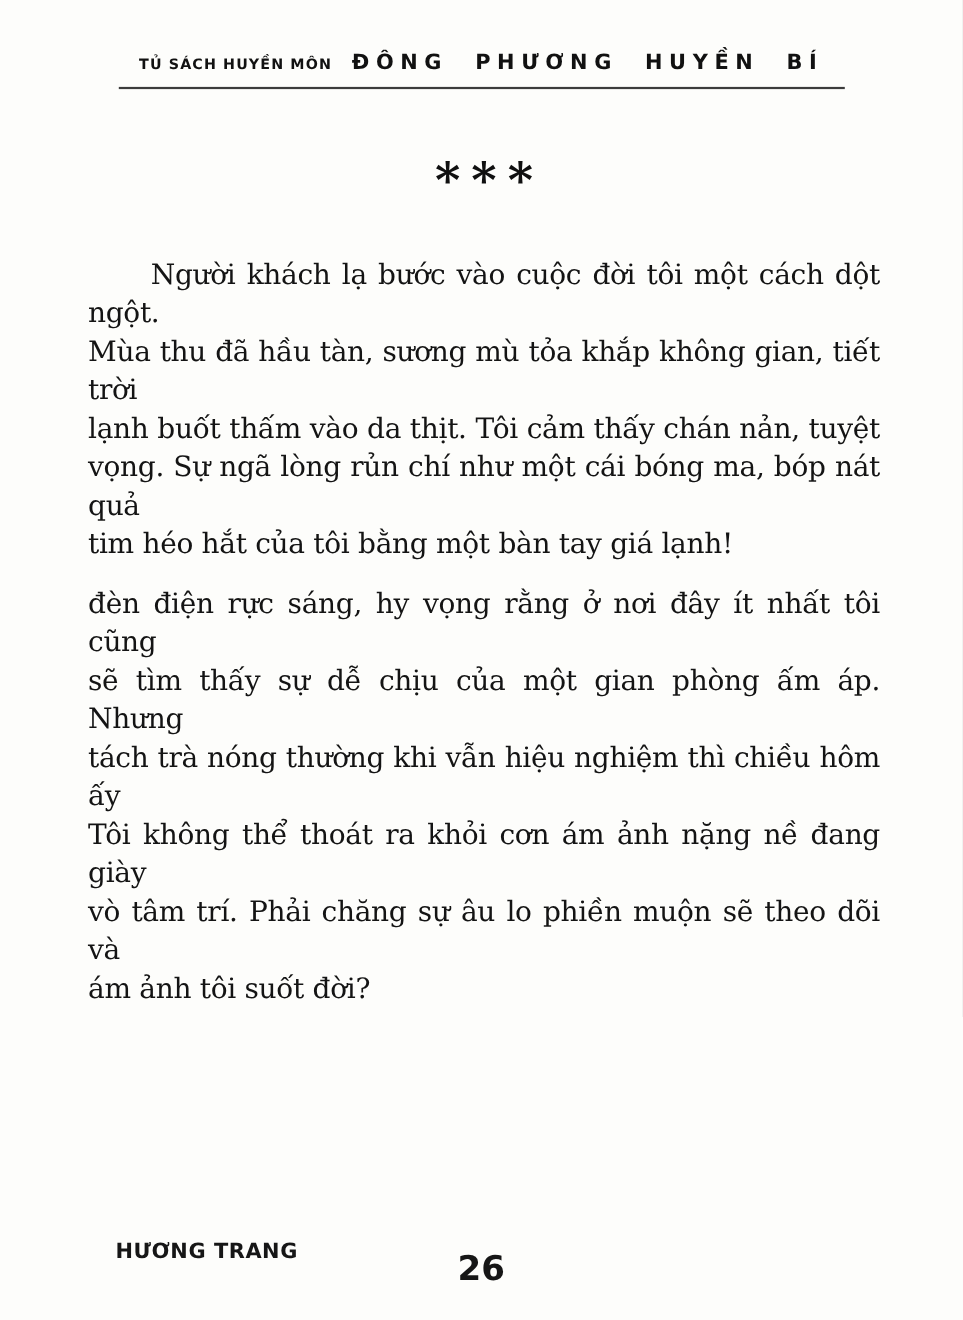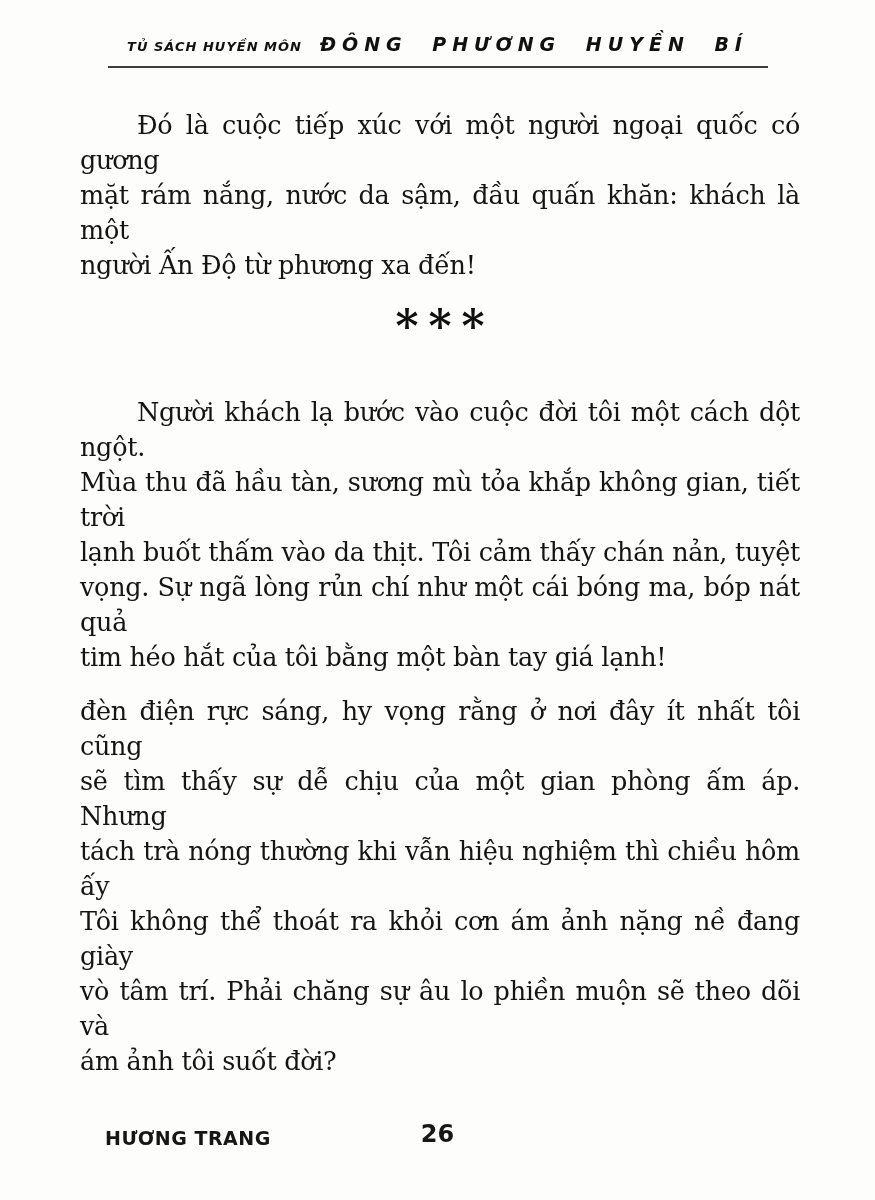--- a/index.html
+++ b/index.html
@@ -7,27 +7,26 @@
     position: relative;
     width: 875px; height: 1200px;
     margin: 0 auto;
     background: #fdfdfb;
     color: #141414;
     font-family: "DejaVu Serif", serif;
     overflow: hidden;
   }
   
   .hdr {
-    padding-top: 33px;
+    padding-top: 46px;
     text-align: center;
     font-family: "DejaVu Sans", sans-serif;
     font-weight: bold;
     white-space: nowrap;
     color: #111;
-    font-style: italic;
   }
   .series { font-size: 13px; letter-spacing: 1px; margin-right: 18px; }
   .title  { font-size: 19px; letter-spacing: 6px; word-spacing: 12px; }
   .rule   { width: 660px; height: 2px; background: #3c3c3c; margin: 11px auto 0; }
   
   .body { padding: 40px 75px 0 80px; }
   .para { margin: 0 0 19px 0; }
   .ln {
     font-size: 25.5px;
     line-height: 35px;
@@ -49,39 +48,34 @@
   }
   
   .ftr {
     position: absolute;
     top: 1120px; left: 0; right: 0; height: 42px;
     font-family: "DejaVu Sans", sans-serif;
     font-weight: bold;
     color: #161616;
   }
   .pub  { position: absolute; left: 105px; top: 7px;  font-size: 19px; letter-spacing: 0.5px; text-align: right; }
-  .pnum { position: absolute; left: 50%; transform: translateX(-50%); top: 0; font-size: 24px; }
+  .pnum { position: absolute; left: 50%; transform: translateX(-50%); top: 16px; font-size: 31px; }
 </style>
 </head>
 <body>
 
 <div class="page">
 
   <div class="hdr">
     <span class="series">TỦ SÁCH HUYỀN MÔN</span><span class="title">ĐÔNG PHƯƠNG HUYỀN BÍ</span>
   </div>
   <div class="rule"></div>
 
   <div class="body">
 
-    <div class="para">
-      <div class="ln first">Đó là cuộc tiếp xúc với một người ngoại quốc có gương</div>
-      <div class="ln">mặt rám nắng, nước da sậm, đầu quấn khăn: khách là một</div>
-      <div class="ln last">người Ấn Độ từ phương xa đến!</div>
-    </div>
 
     <div class="sep">***</div>
 
     <div class="para">
       <div class="ln first">Người khách lạ bước vào cuộc đời tôi một cách dột ngột.</div>
       <div class="ln">Mùa thu đã hầu tàn, sương mù tỏa khắp không gian, tiết trời</div>
       <div class="ln">lạnh buốt thấm vào da thịt. Tôi cảm thấy chán nản, tuyệt</div>
       <div class="ln">vọng. Sự ngã lòng rủn chí như một cái bóng ma, bóp nát quả</div>
       <div class="ln last">tim héo hắt của tôi bằng một bàn tay giá lạnh!</div>
     </div>

